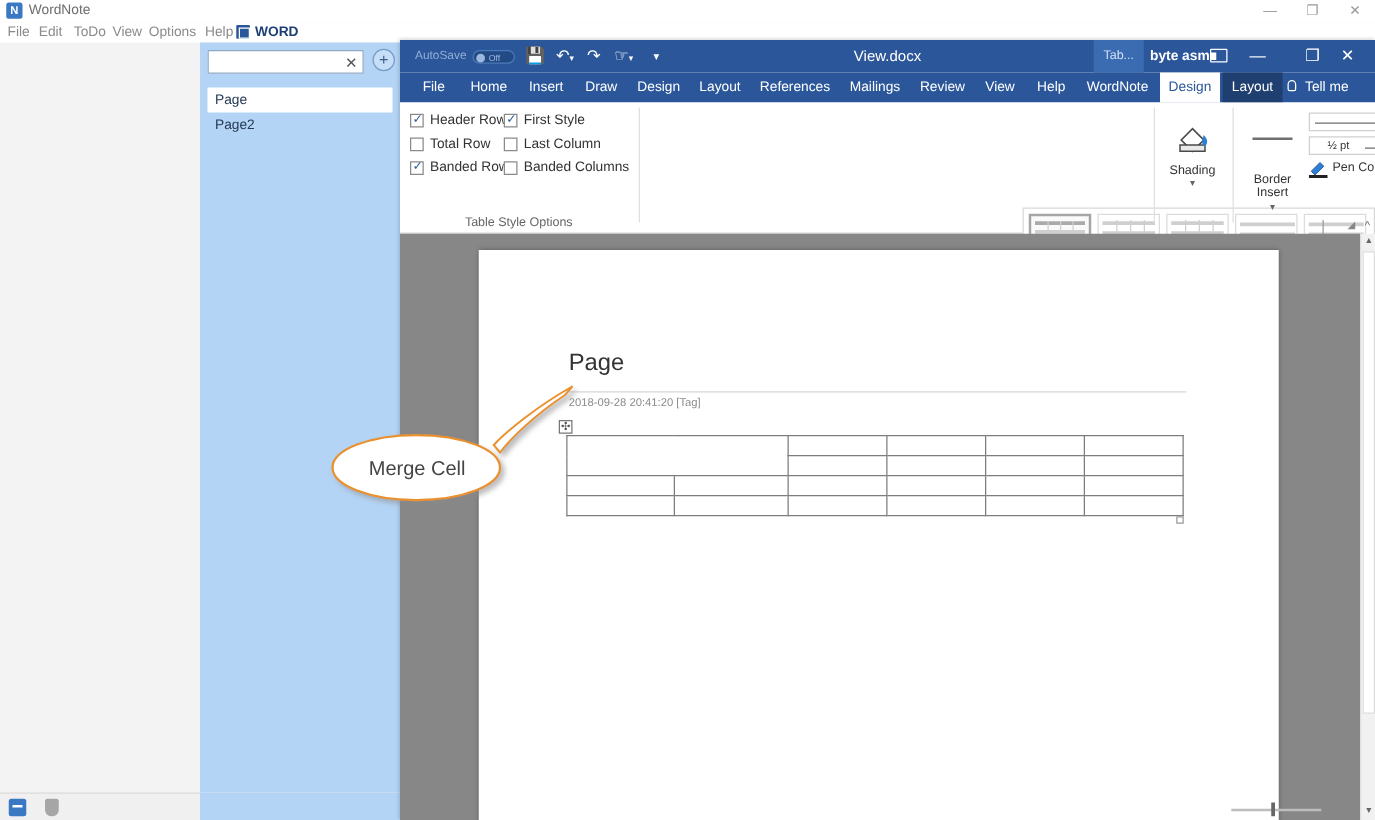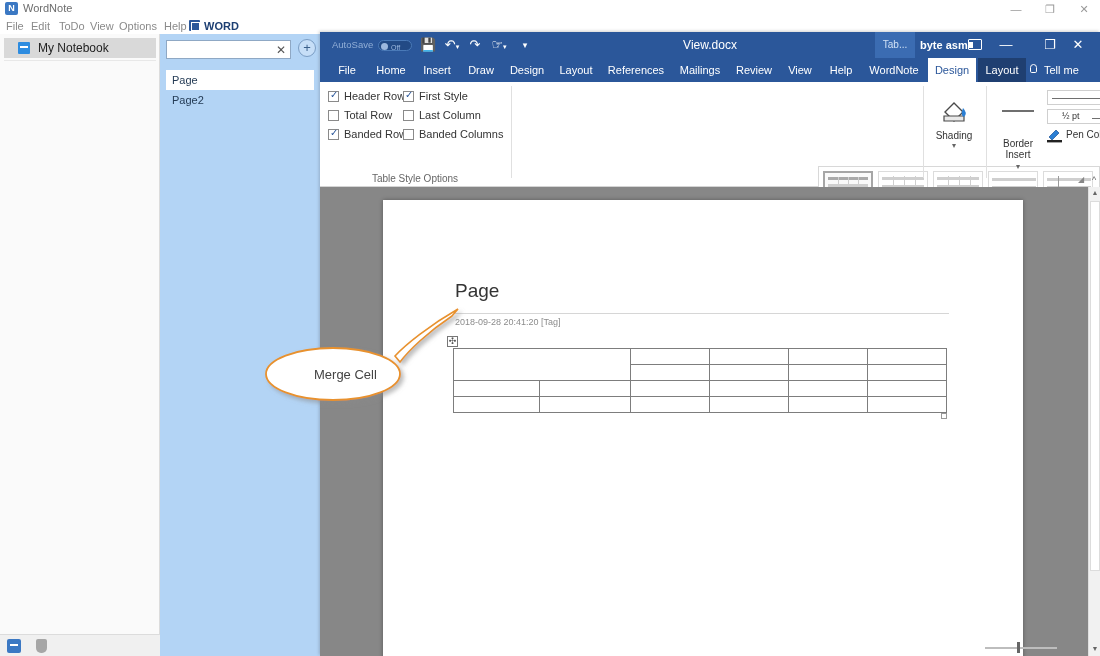--- a/index.html
+++ b/index.html
@@ -253,21 +253,21 @@
   }
   .doctable td { border:1px solid #7d7d7d; height:16px; padding:0; }
   .tbl-resize {
     position:absolute; left:558px; top:213px; width:6px; height:6px;
     border:1px solid #999; background:#fff;
   }
 
   
   .callout-svg { position:absolute; left:0; top:0; pointer-events:none; }
   .callout-text {
-    position:absolute; left:314px; top:367px; font-size:13px; color:#444;
+    position:absolute; left:295px; top:367px; font-size:16px; color:#444;
   }
 
   
   .vscroll {
     position:absolute; left:768px; top:155px; width:12px; height:470px;
     background:#f1f1f1; border-left:1px solid #e0e0e0;
   }
   .vscroll .thumb {
     position:absolute; left:1px; top:14px; width:10px; height:370px; background:#ffffff;
     border:1px solid #dcdcdc;
@@ -317,27 +317,20 @@
     <div class="wn-menu" style="left:6px">File</div>
     <div class="wn-menu" style="left:31px">Edit</div>
     <div class="wn-menu" style="left:59px">ToDo</div>
     <div class="wn-menu" style="left:90px">View</div>
     <div class="wn-menu" style="left:119px">Options</div>
     <div class="wn-menu" style="left:164px">Help</div>
     <div class="wn-word-ico"></div>
     <div class="wn-menu word-item" style="left:204px">WORD</div>
   </div>
 
-  <div class="wn-tree">
-    <div class="wn-tree-item">
-      <span class="nb-ico"></span>
-      <span>My Notebook</span>
-    </div>
-    <div class="wn-tree-sep"></div>
-  </div>
 
   <div class="wn-bottom">
     <div class="wn-bot-ico1"></div>
     <div class="wn-bot-ico2"></div>
   </div>
 
   <div class="wn-pagepane">
     <div class="wn-search">
       <span class="wn-search-x">✕</span>
     </div>

